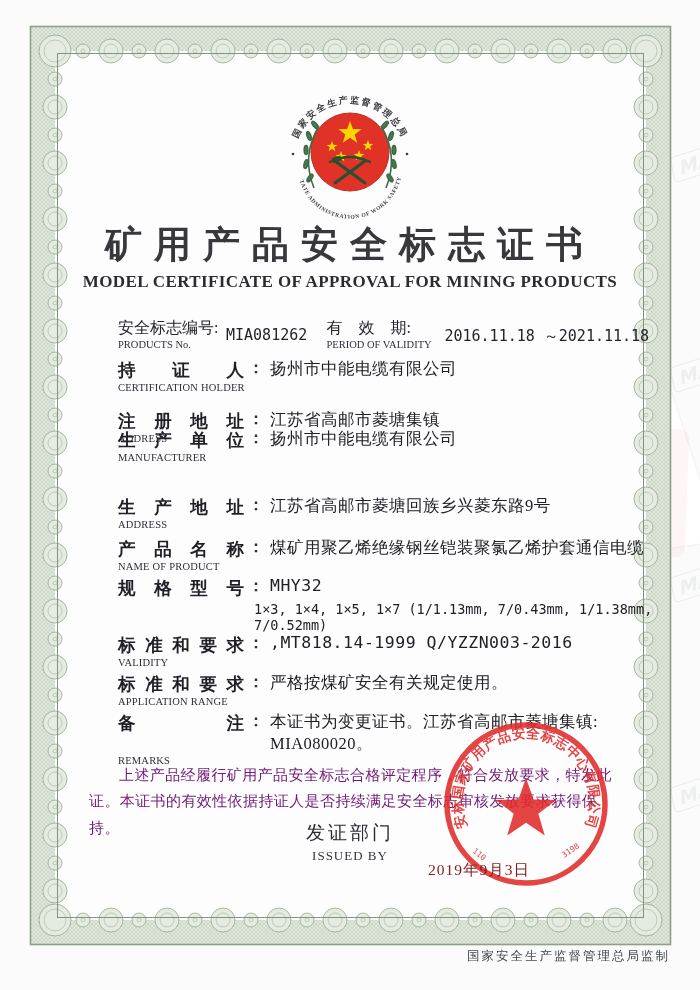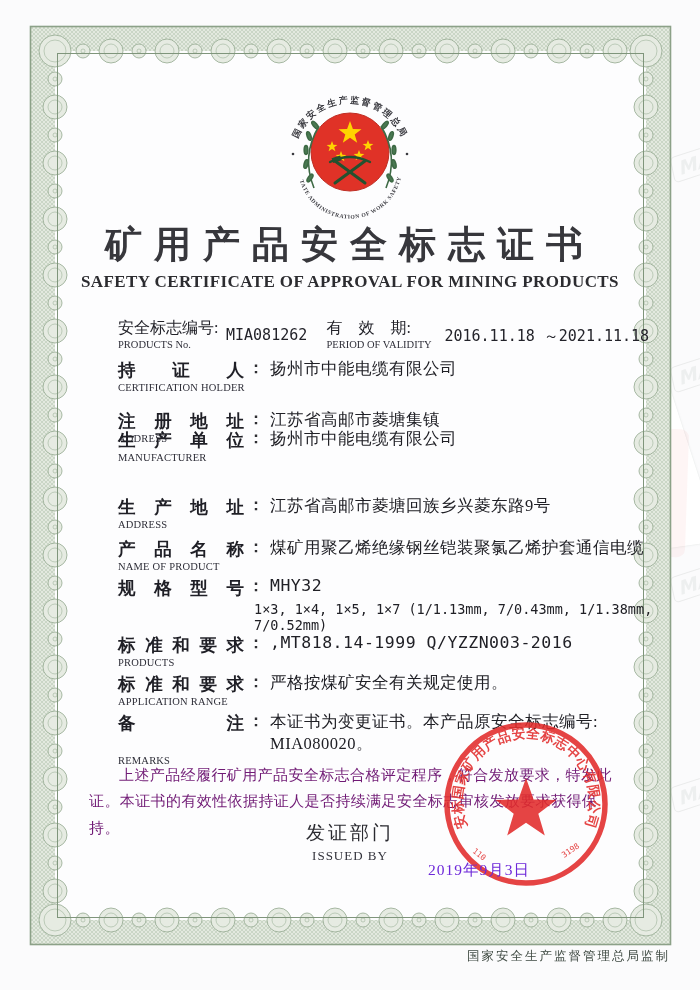--- a/index.html
+++ b/index.html
@@ -68,21 +68,21 @@
   .field-row .en{font-size:10.5px;color:#2e2e38;margin-top:0px;letter-spacing:0.2px;}
   .declaration{
     position:absolute;left:89px;top:762px;width:525px;
     font-size:15px;line-height:1.75;color:#701a75;text-indent:2em;letter-spacing:0.4px;
   }
   .issued{position:absolute;left:0;top:820px;width:700px;text-align:center;}
   .issued .cn{font-size:19px;letter-spacing:3px;color:#2a2a30;}
   .issued .en{font-size:13px;color:#33333c;margin-top:2px;letter-spacing:1px;}
   .seal{position:absolute;left:438px;top:716px;width:176px;height:176px;opacity:0.88;}
   .issue-date{
-    position:absolute;left:428px;top:860px;font-size:15.5px;color:#6d28d9;
+    position:absolute;left:428px;top:860px;font-size:15.5px;color:#7f1d1d;
     letter-spacing:1px;z-index:3;
   }
   .footer{
     position:absolute;right:30px;top:948px;font-size:12.5px;color:#3f4a42;
     letter-spacing:2px;z-index:2;
   }
 </style>
 </head>
 <body>
 
@@ -429,21 +429,21 @@
         <textPath href="#arcTop" startOffset="50%" text-anchor="middle">国家安全生产监督管理总局</textPath>
       </text>
       <text font-size="5.6" fill="#3a3a40" font-weight="bold" letter-spacing="0.6" font-family="'Liberation Serif',serif">
         <textPath href="#arcBot" startOffset="50%" text-anchor="middle">STATE ADMINISTRATION OF WORK SAFETY</textPath>
       </text>
       <circle cx="10" cy="62" r="1.3" fill="#3a3a40"></circle>
       <circle cx="124" cy="62" r="1.3" fill="#3a3a40"></circle>
     </svg>
 
     <div class="title-cn">矿用产品安全标志证书</div>
-    <div class="title-en">SAFETY CERTIFICATE OF APPROVAL FOR MINING PRODUCTS</div>
+    <div class="title-en">MODEL CERTIFICATE OF APPROVAL FOR MINING PRODUCTS</div>
 
     <div class="top-row">
       <div class="fgroup">
         <div class="cn">安全标志编号:</div>
         <div class="en">PRODUCTS No.</div>
         <div class="fval mono">MIA081262</div>
       </div>
       <div class="fgroup validity">
         <div class="cn">有　效　期:</div>
         <div class="en">PERIOD OF VALIDITY</div>
@@ -470,28 +470,28 @@
     <div class="field-row" style="top:537px">
       <span class="cn">产品名称</span><span class="colon">：</span><span class="val">煤矿用聚乙烯绝缘钢丝铠装聚氯乙烯护套通信电缆</span>
       <div class="en">NAME OF PRODUCT</div>
     </div>
     <div class="field-row" style="top:576px">
       <span class="cn">规格型号</span><span class="colon">：</span><span class="val mono">MHY32</span>
       <div class="val2 mono">1×3, 1×4, 1×5, 1×7 (1/1.13mm, 7/0.43mm, 1/1.38mm, 7/0.52mm)</div>
     </div>
     <div class="field-row" style="top:633px">
       <span class="cn">标准和要求</span><span class="colon">：</span><span class="val mono">,MT818.14-1999 Q/YZZN003-2016</span>
-      <div class="en">PRODUCTS</div>
+      <div class="en">VALIDITY</div>
     </div>
     <div class="field-row" style="top:672px">
       <span class="cn">标准和要求</span><span class="colon">：</span><span class="val">严格按煤矿安全有关规定使用。</span>
       <div class="en">APPLICATION RANGE</div>
     </div>
     <div class="field-row" style="top:711px">
-      <span class="cn">备注</span><span class="colon">：</span><span class="val">本证书为变更证书。本产品原安全标志编号: MIA080020。</span>
+      <span class="cn">备注</span><span class="colon">：</span><span class="val">本证书为变更证书。江苏省高邮市菱塘集镇: MIA080020。</span>
       <div class="en">REMARKS</div>
     </div>
 
     <div class="declaration">上述产品经履行矿用产品安全标志合格评定程序，符合发放要求，特发此证。本证书的有效性依据持证人是否持续满足安全标志审核发放要求获得保持。</div>
 
     <div class="issued">
       <div class="cn">发证部门</div>
       <div class="en">ISSUED BY</div>
     </div>
 

